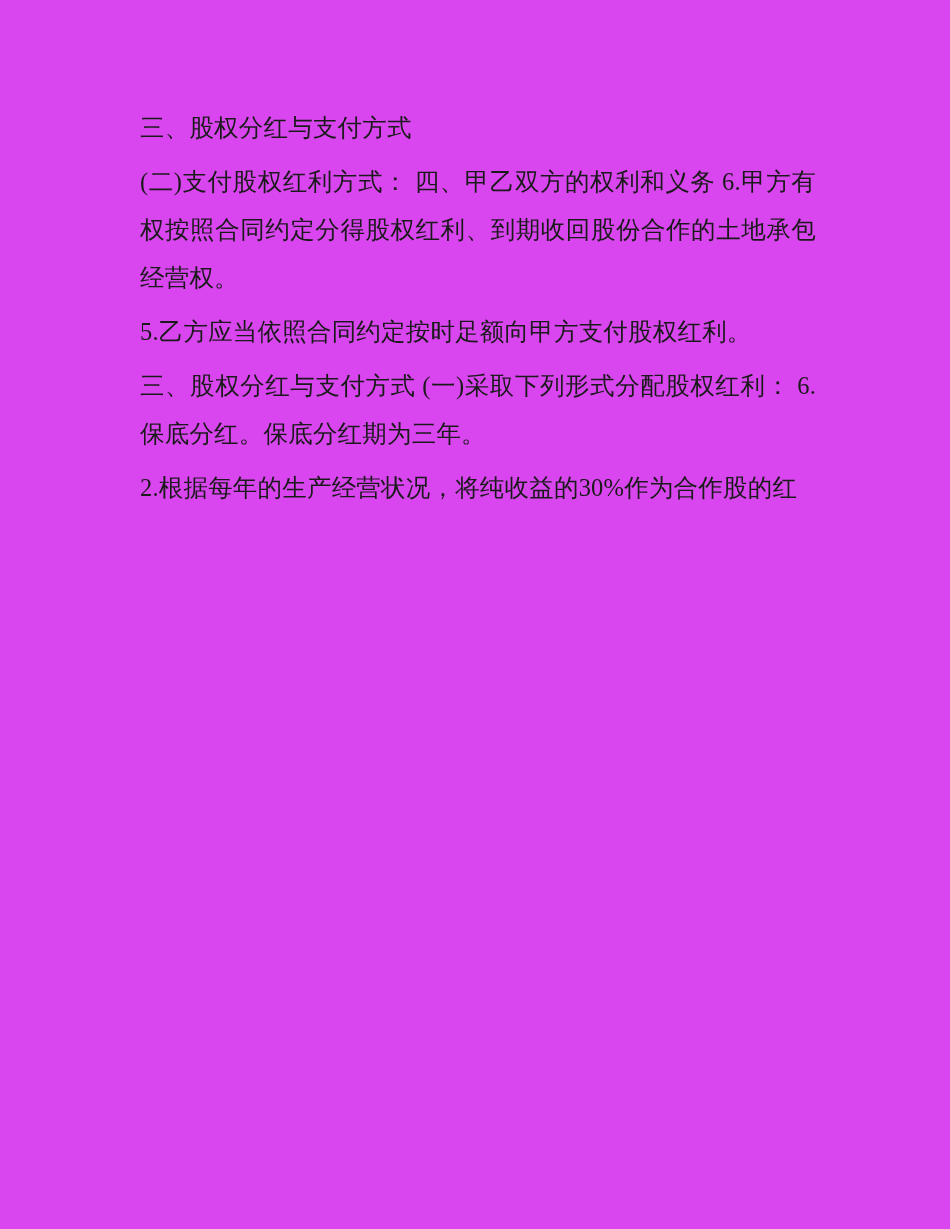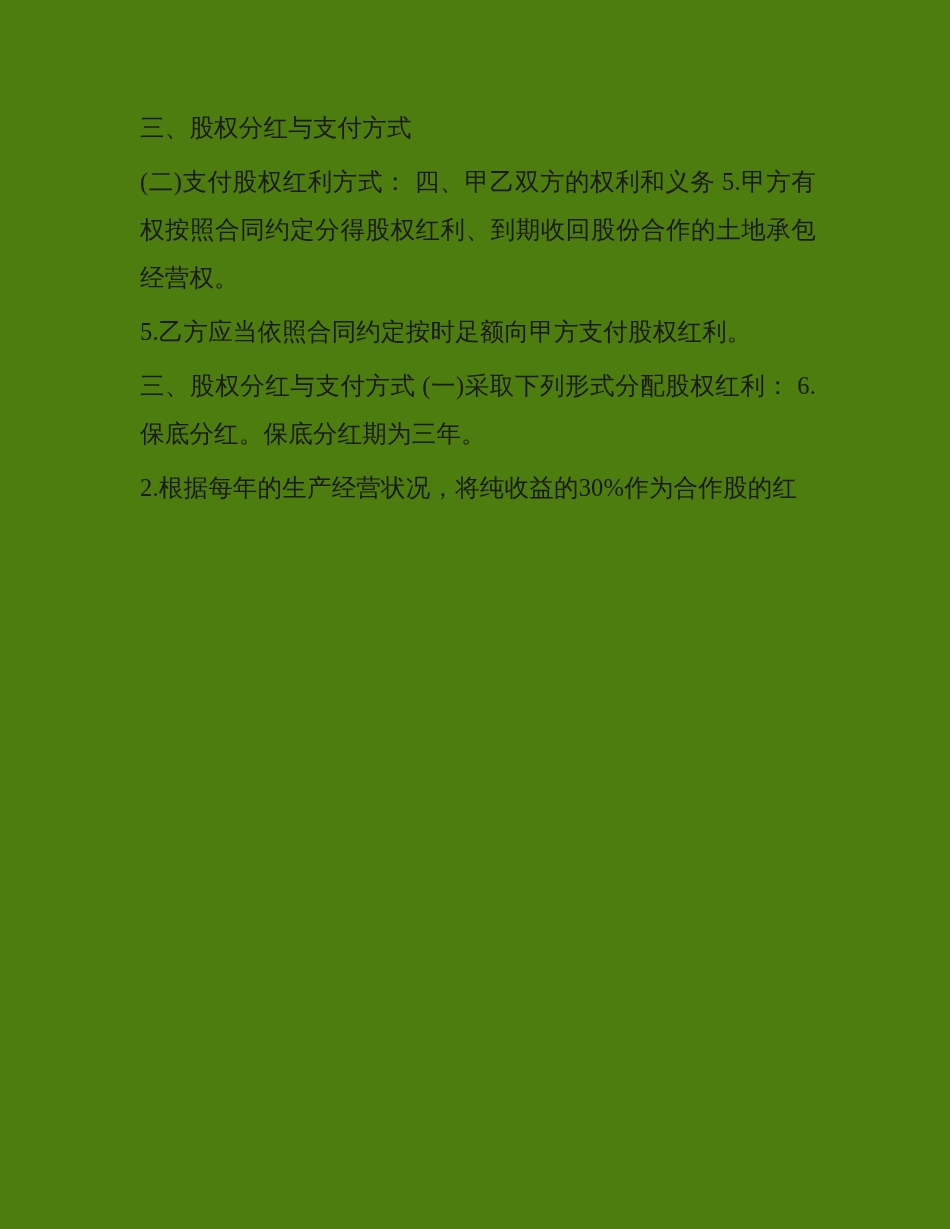--- a/index.html
+++ b/index.html
@@ -10,21 +10,21 @@
   body {
     width: 950px;
     height: 1229px;
     font-family: "Liberation Serif", "DejaVu Serif", serif;
     color: #1a1a1a;
   }
   .page {
     position: relative;
     width: 950px;
     height: 1229px;
-    background: #4d7c0f;
+    background: #d946ef;
     box-sizing: border-box;
     padding: 104px 140px 40px 140px;
     overflow: hidden;
   }
   .doc-body {
     width: 676px;
   }
   .para {
     font-size: 24.5px;
     line-height: 48px;
@@ -34,18 +34,18 @@
     letter-spacing: 0.2px;
     word-break: break-all;
   }
 </style>
 </head>
 <body>
 
 <div class="page">
   <div class="doc-body">
     <p class="para">三、股权分红与支付方式</p>
-    <p class="para">(二)支付股权红利方式： 四、甲乙双方的权利和义务 5.甲方有权按照合同约定分得股权红利、到期收回股份合作的土地承包经营权。</p>
+    <p class="para">(二)支付股权红利方式： 四、甲乙双方的权利和义务 6.甲方有权按照合同约定分得股权红利、到期收回股份合作的土地承包经营权。</p>
     <p class="para">5.乙方应当依照合同约定按时足额向甲方支付股权红利。</p>
     <p class="para">三、股权分红与支付方式 (一)采取下列形式分配股权红利： 6.保底分红。保底分红期为三年。</p>
     <p class="para">2.根据每年的生产经营状况，将纯收益的30%作为合作股的红</p>
   </div>
 </div>
 
 </body></html>

